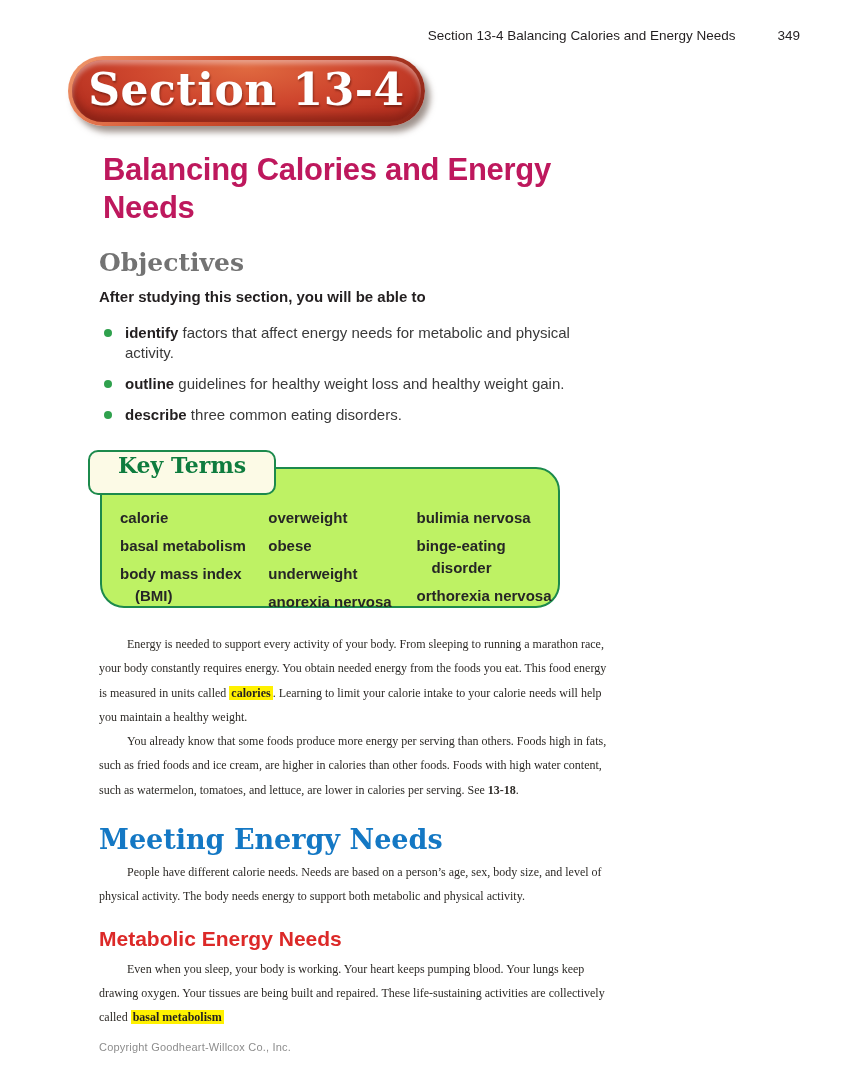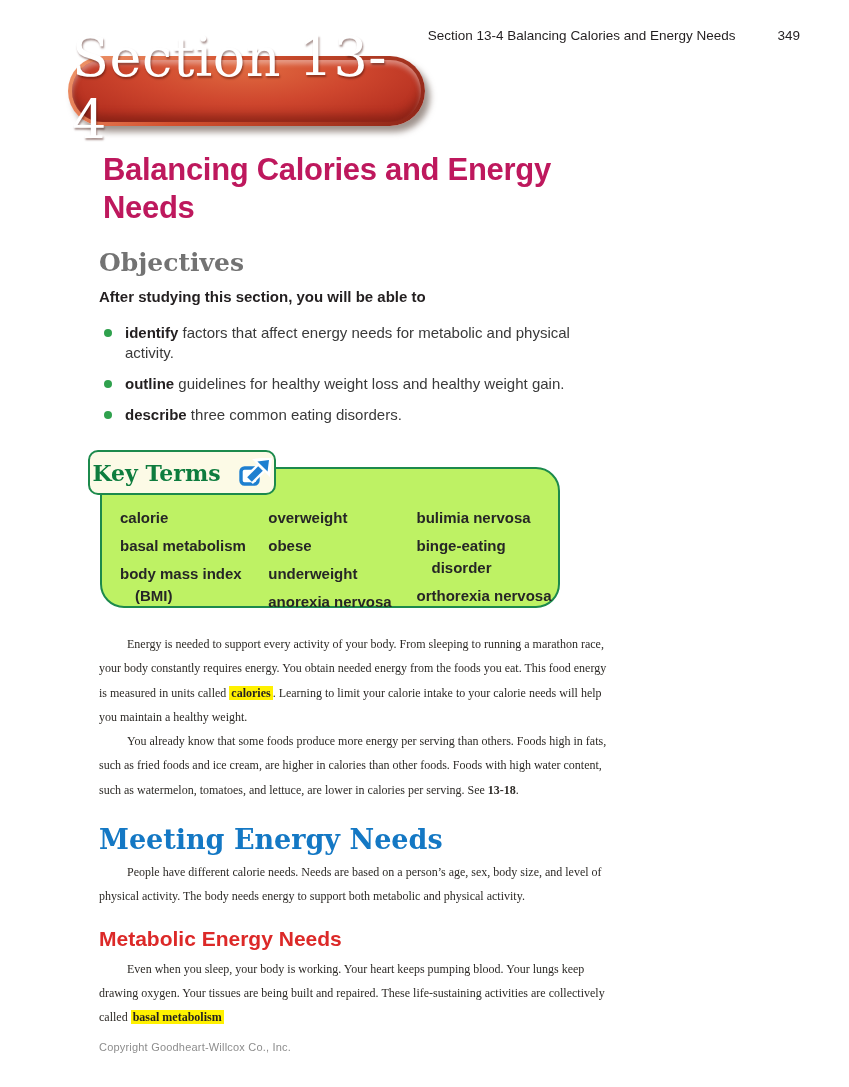--- a/index.html
+++ b/index.html
@@ -28,22 +28,22 @@
     background:linear-gradient(135deg,#f09a6e 0%,#d4512f 40%,#8c2417 100%);
     box-shadow:5px 6px 6px rgba(95,75,65,.6);
   }
   .badge-inner{
     width:100%;height:100%;border-radius:36px;
     background:radial-gradient(ellipse at 50% 12%, #e06a40 0%, #cf472e 45%, #b93322 78%, #a82a1d 100%);
     box-shadow:inset 0 4px 5px rgba(255,255,255,.4), inset 0 -7px 9px rgba(95,20,10,.45);
     display:flex;align-items:center;justify-content:center;
   }
   .badge-text{
-    font-family:"DejaVu Serif",serif;font-weight:normal;
-    font-size:54px;color:#ffffff;letter-spacing:.5px;
+    font-family:"DejaVu Serif",serif;font-weight:bold;
+    font-size:44px;color:#ffffff;letter-spacing:.5px;
     text-shadow:1px 2px 2px rgba(60,10,5,.45);
     transform:translateY(-2px);
   }
 
   
   .content{position:absolute;left:99px;top:147px;width:516px;}
 
   h1.title{
     margin:4px;font-family:"Liberation Sans",sans-serif;
     font-size:31px;line-height:38px;font-weight:bold;
@@ -73,21 +73,21 @@
   .kt-box{
     position:absolute;left:12px;top:17px;width:460px;height:141px;
     background:#bef264;border:2.5px solid #1c8a4c;border-radius:24px;
     box-sizing:border-box;
     display:flex;padding:40px 0 0 18px;
   }
   .kt-tab{
     position:absolute;left:0;top:0;width:188px;height:45px;
     background:#fcfae6;border:2.5px solid #1c8a4c;border-radius:10px;
     box-sizing:border-box;z-index:2;
-    display:flex;align-items:center;justify-content:center;gap:16px;
+    display:flex;align-items:center;justify-content:center;gap:16px;flex-direction:column;
   }
   .kt-tab-label{
     font-family:"DejaVu Serif",serif;font-weight:bold;
     font-size:22px;color:#0e7c3e;
   }
   .kt-col{width:155px;}
   .kt-col:last-child{width:148px;}
   .kt-line{
     font-size:15px;font-weight:bold;color:#262626;
     line-height:18px;margin-bottom:10px;white-space:nowrap;

